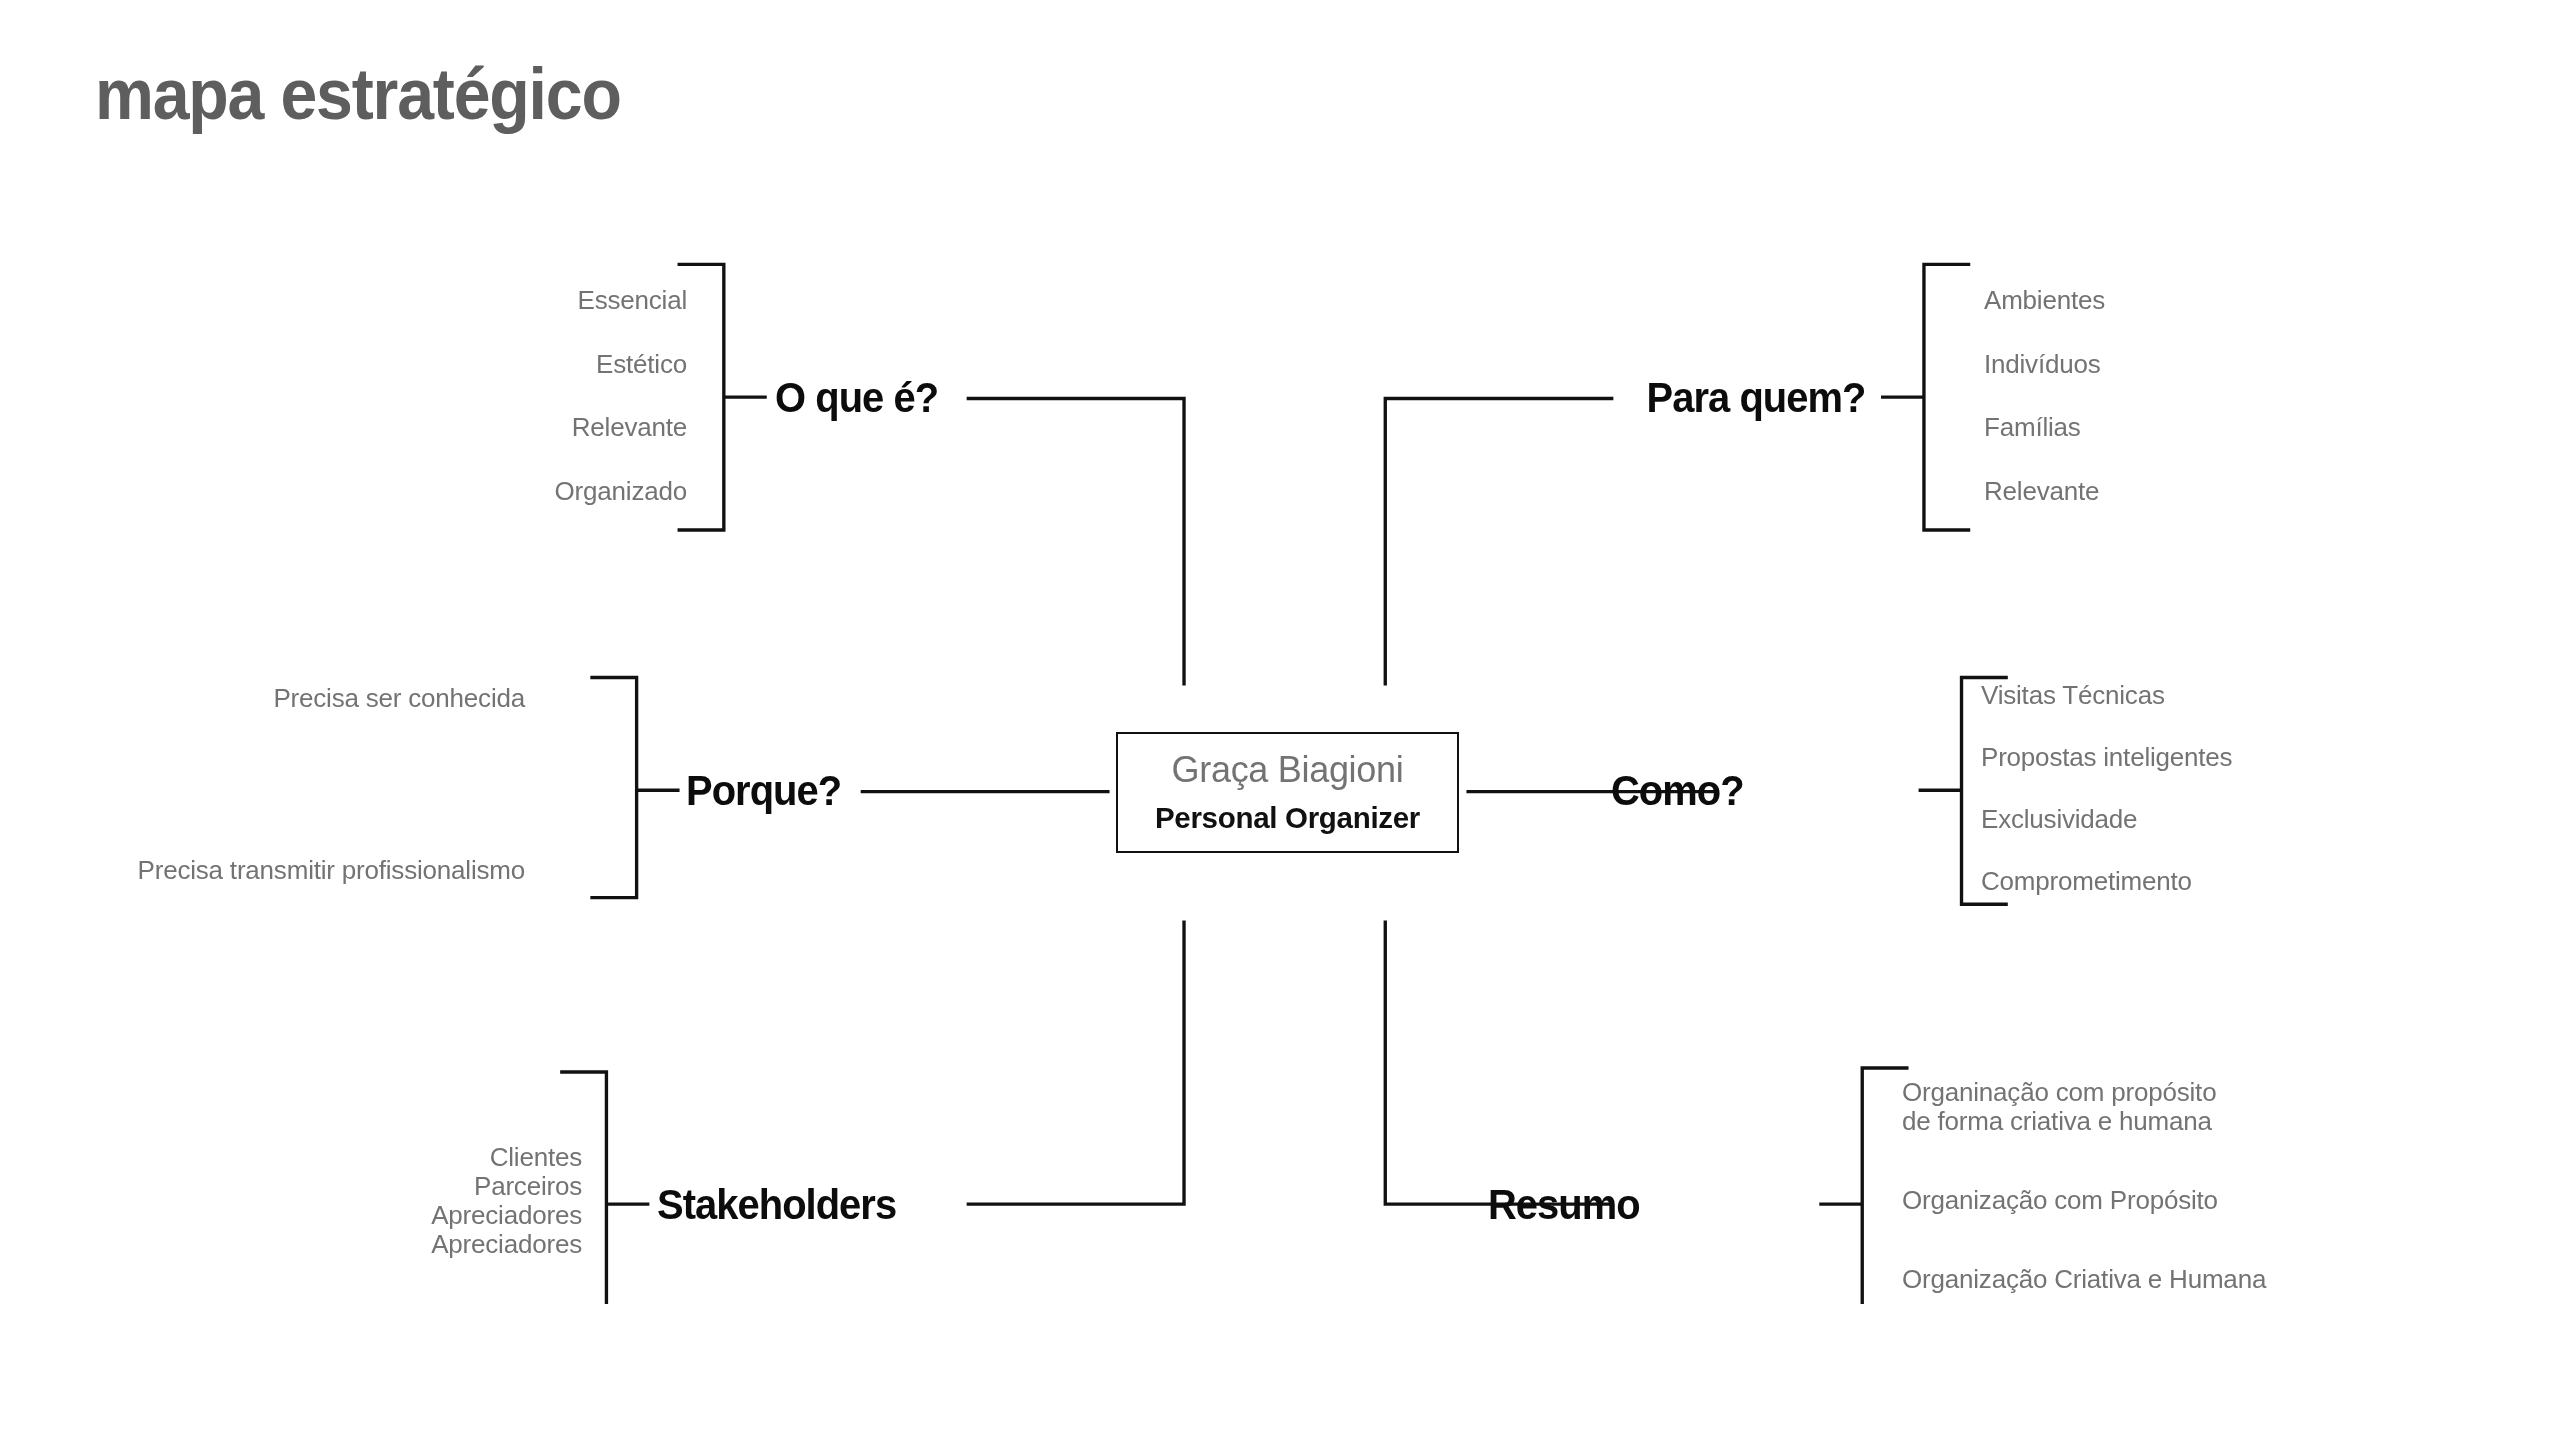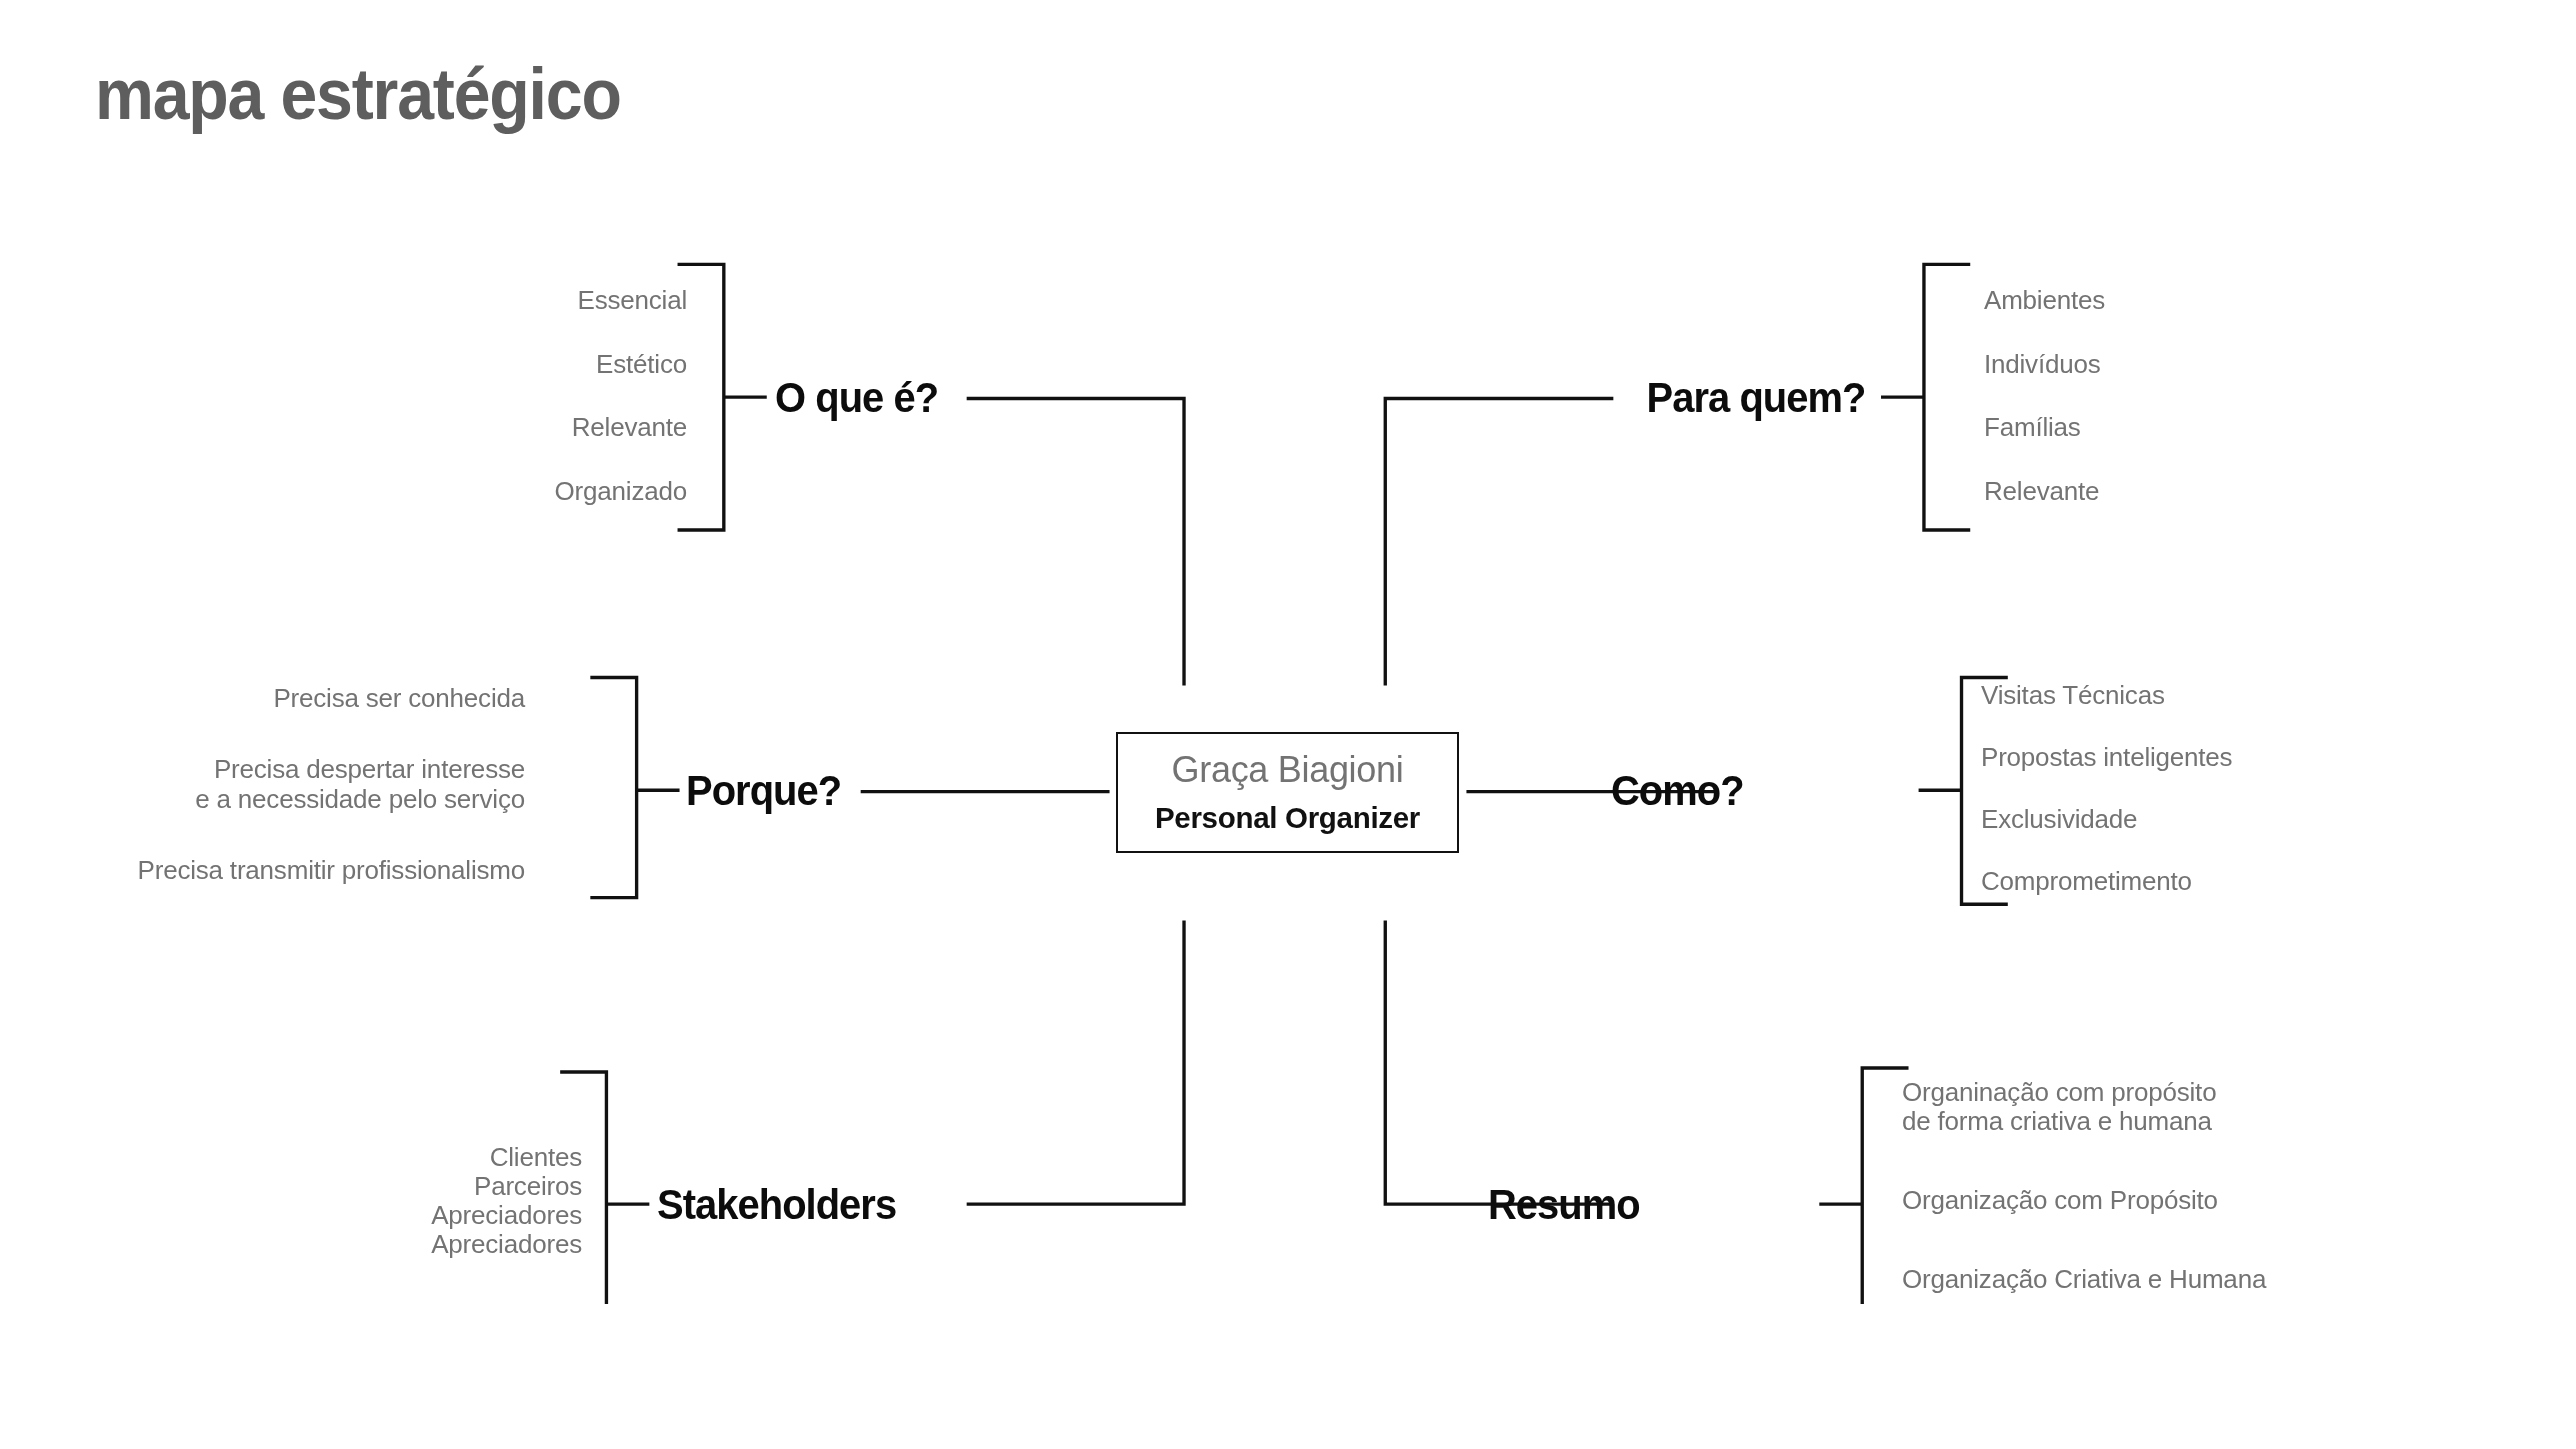--- a/index.html
+++ b/index.html
@@ -162,22 +162,20 @@
   <div class="leaf-list align-left" style="left:1984px; top:286px; height:220px; width:470px;">
     <div class="leaf-item">Ambientes</div>
     <div class="leaf-item">Indivíduos</div>
     <div class="leaf-item">Famílias</div>
     <div class="leaf-item">Relevante</div>
   </div>
 
   <div class="branch-label lbl-right" style="left:686px; top:770px;">Porque?</div>
   <div class="leaf-list align-right" style="right:2051px; top:684px; height:201px; width:604px;">
     <div class="leaf-item">Precisa ser conhecida</div>
-    <div class="leaf-item">Precisa despertar interesse
-e a necessidade pelo serviço</div>
     <div class="leaf-item">Precisa transmitir profissionalismo</div>
   </div>
 
   <div class="branch-label lbl-left" style="right:832px; top:770px;">Como?</div>
   <div class="leaf-list align-left" style="left:1981px; top:681px; height:215px; width:604px;">
     <div class="leaf-item">Visitas Técnicas</div>
     <div class="leaf-item">Propostas inteligentes</div>
     <div class="leaf-item">Exclusividade</div>
     <div class="leaf-item">Comprometimento</div>
   </div>

